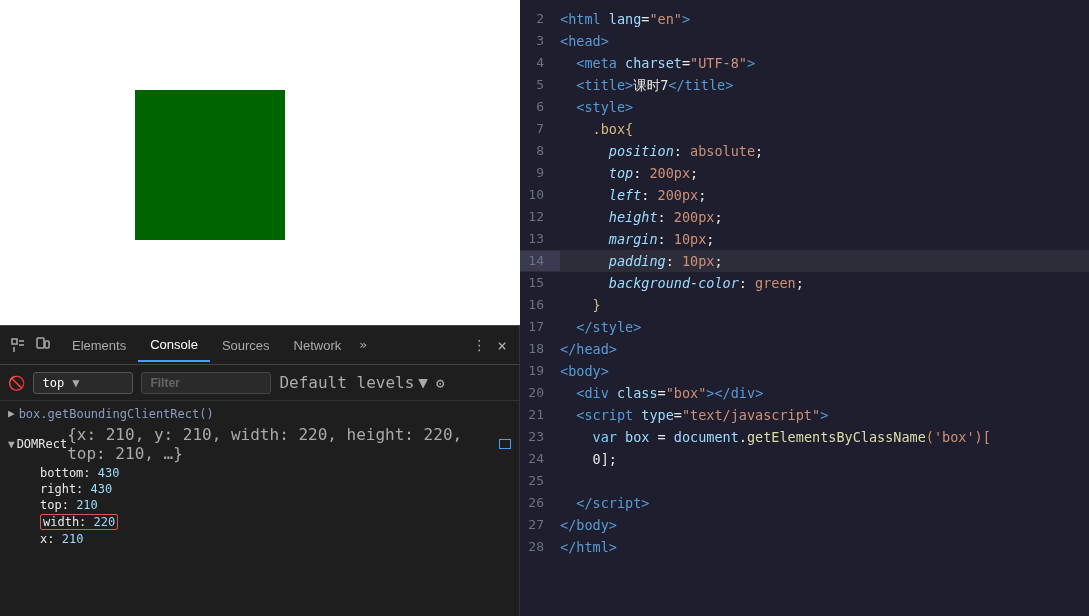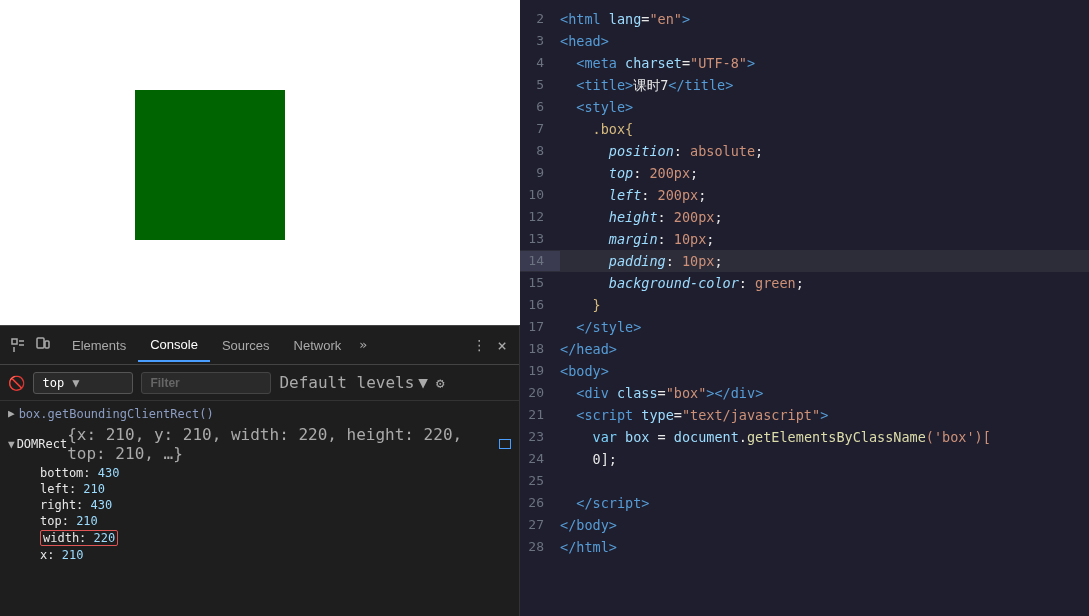--- a/index.html
+++ b/index.html
@@ -352,23 +352,20 @@
       <span class="domrect-label">DOMRect</span>
       <span class="domrect-inline">{x: 210, y: 210, width: 220, height: 220, top: 210, …}</span>
       <span class="icon-box"></span>
     </div>
 
     <div class="domrect-props">
       <div class="prop-line">
         <span class="prop-name">bottom: </span><span class="prop-value">430</span>
       </div>
       <div class="prop-line">
-        <span class="prop-name">left: </span><span class="prop-value">210</span>
-      </div>
-      <div class="prop-line">
         <span class="prop-name">right: </span><span class="prop-value">430</span>
       </div>
       <div class="prop-line">
         <span class="prop-name">top: </span><span class="prop-value">210</span>
       </div>
       <div class="prop-line">
         <span class="highlighted-prop">
           <span class="prop-name">width: </span><span class="prop-value">220</span>
         </span>
       </div>

